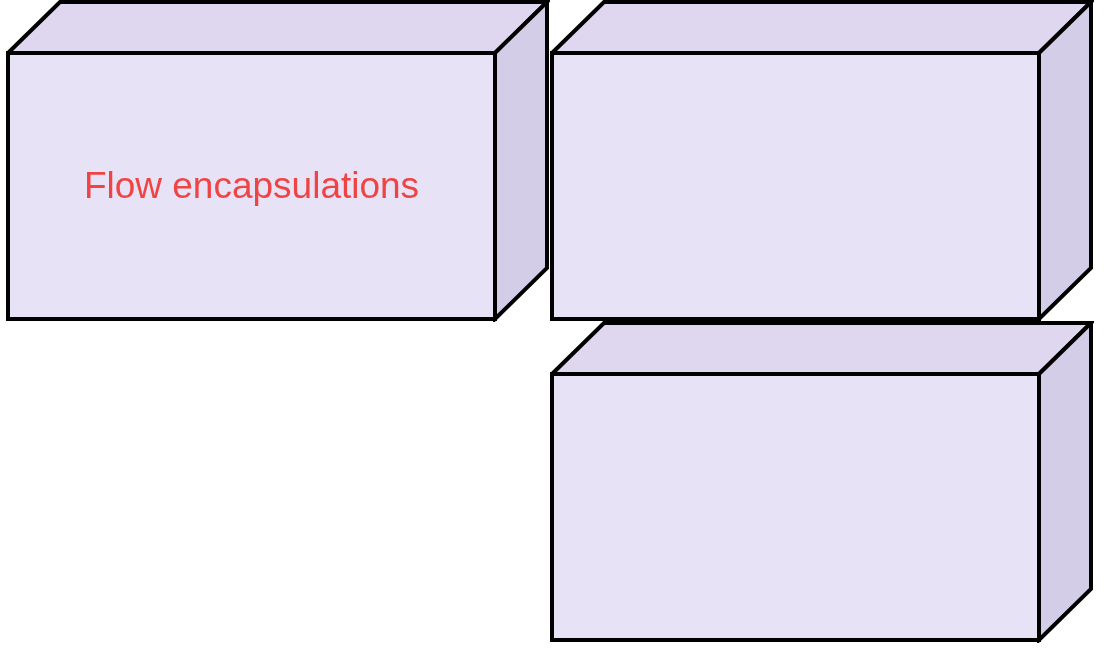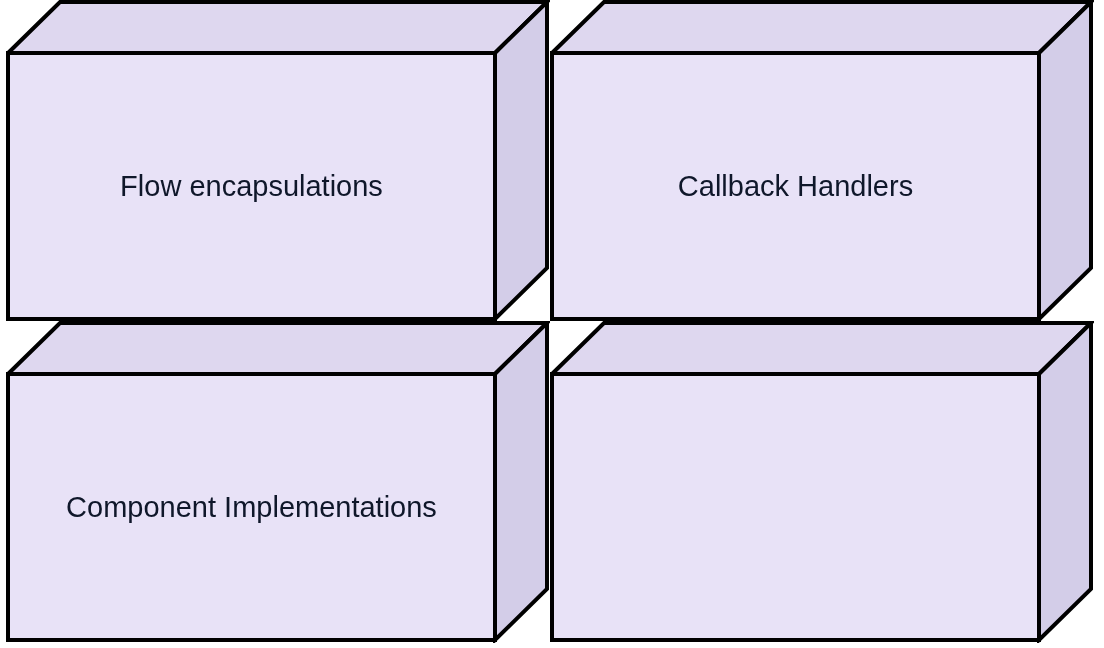--- a/index.html
+++ b/index.html
@@ -33,23 +33,23 @@
   .node3d .label {
     position: absolute;
     left: 2px;
     top: 53px;
     width: 487px;
     height: 266px;
     display: flex;
     align-items: center;
     justify-content: center;
     text-align: center;
-    font-size: 29px;
+    font-size: 37px;
     line-height: 1.2;
-    color: #0f172a;
+    color: #ef4444;
     pointer-events: none;
   }
   .pos-r0c0 { left: 6px;   top: 0px;   }
   .pos-r0c1 { left: 550px; top: 0px;   }
   .pos-r1c0 { left: 6px;   top: 321px; }
   .pos-r1c1 { left: 550px; top: 321px; }
   polygon {
     stroke-width: 4;
     stroke-linejoin: miter;
   }
@@ -67,31 +67,22 @@
     </svg>
     <div class="label">Flow encapsulations</div>
   </div>
 
   <div class="node3d pos-r0c1">
     <svg width="544" height="322" viewBox="0 0 544 322">
       <polygon points="2,53 54,2 541,2 489,53" stroke="#000000" fill="#ded7ef"></polygon>
       <polygon points="489,53 541,2 541,268 489,319" stroke="#000000" fill="#d3cde8"></polygon>
       <polygon points="2,53 489,53 489,319 2,319" stroke="#000000" fill="#e8e2f7"></polygon>
     </svg>
-    <div class="label">Callback Handlers</div>
   </div>
 
-  <div class="node3d pos-r1c0">
-    <svg width="544" height="322" viewBox="0 0 544 322">
-      <polygon points="2,53 54,2 541,2 489,53" stroke="#000000" fill="#ded7ef"></polygon>
-      <polygon points="489,53 541,2 541,268 489,319" stroke="#000000" fill="#d3cde8"></polygon>
-      <polygon points="2,53 489,53 489,319 2,319" stroke="#000000" fill="#e8e2f7"></polygon>
-    </svg>
-    <div class="label">Component Implementations</div>
-  </div>
 
   <div class="node3d pos-r1c1">
     <svg width="544" height="322" viewBox="0 0 544 322">
       <polygon points="2,53 54,2 541,2 489,53" stroke="#000000" fill="#ded7ef"></polygon>
       <polygon points="489,53 541,2 541,268 489,319" stroke="#000000" fill="#d3cde8"></polygon>
       <polygon points="2,53 489,53 489,319 2,319" stroke="#000000" fill="#e8e2f7"></polygon>
     </svg>
   </div>
 
 </div>

